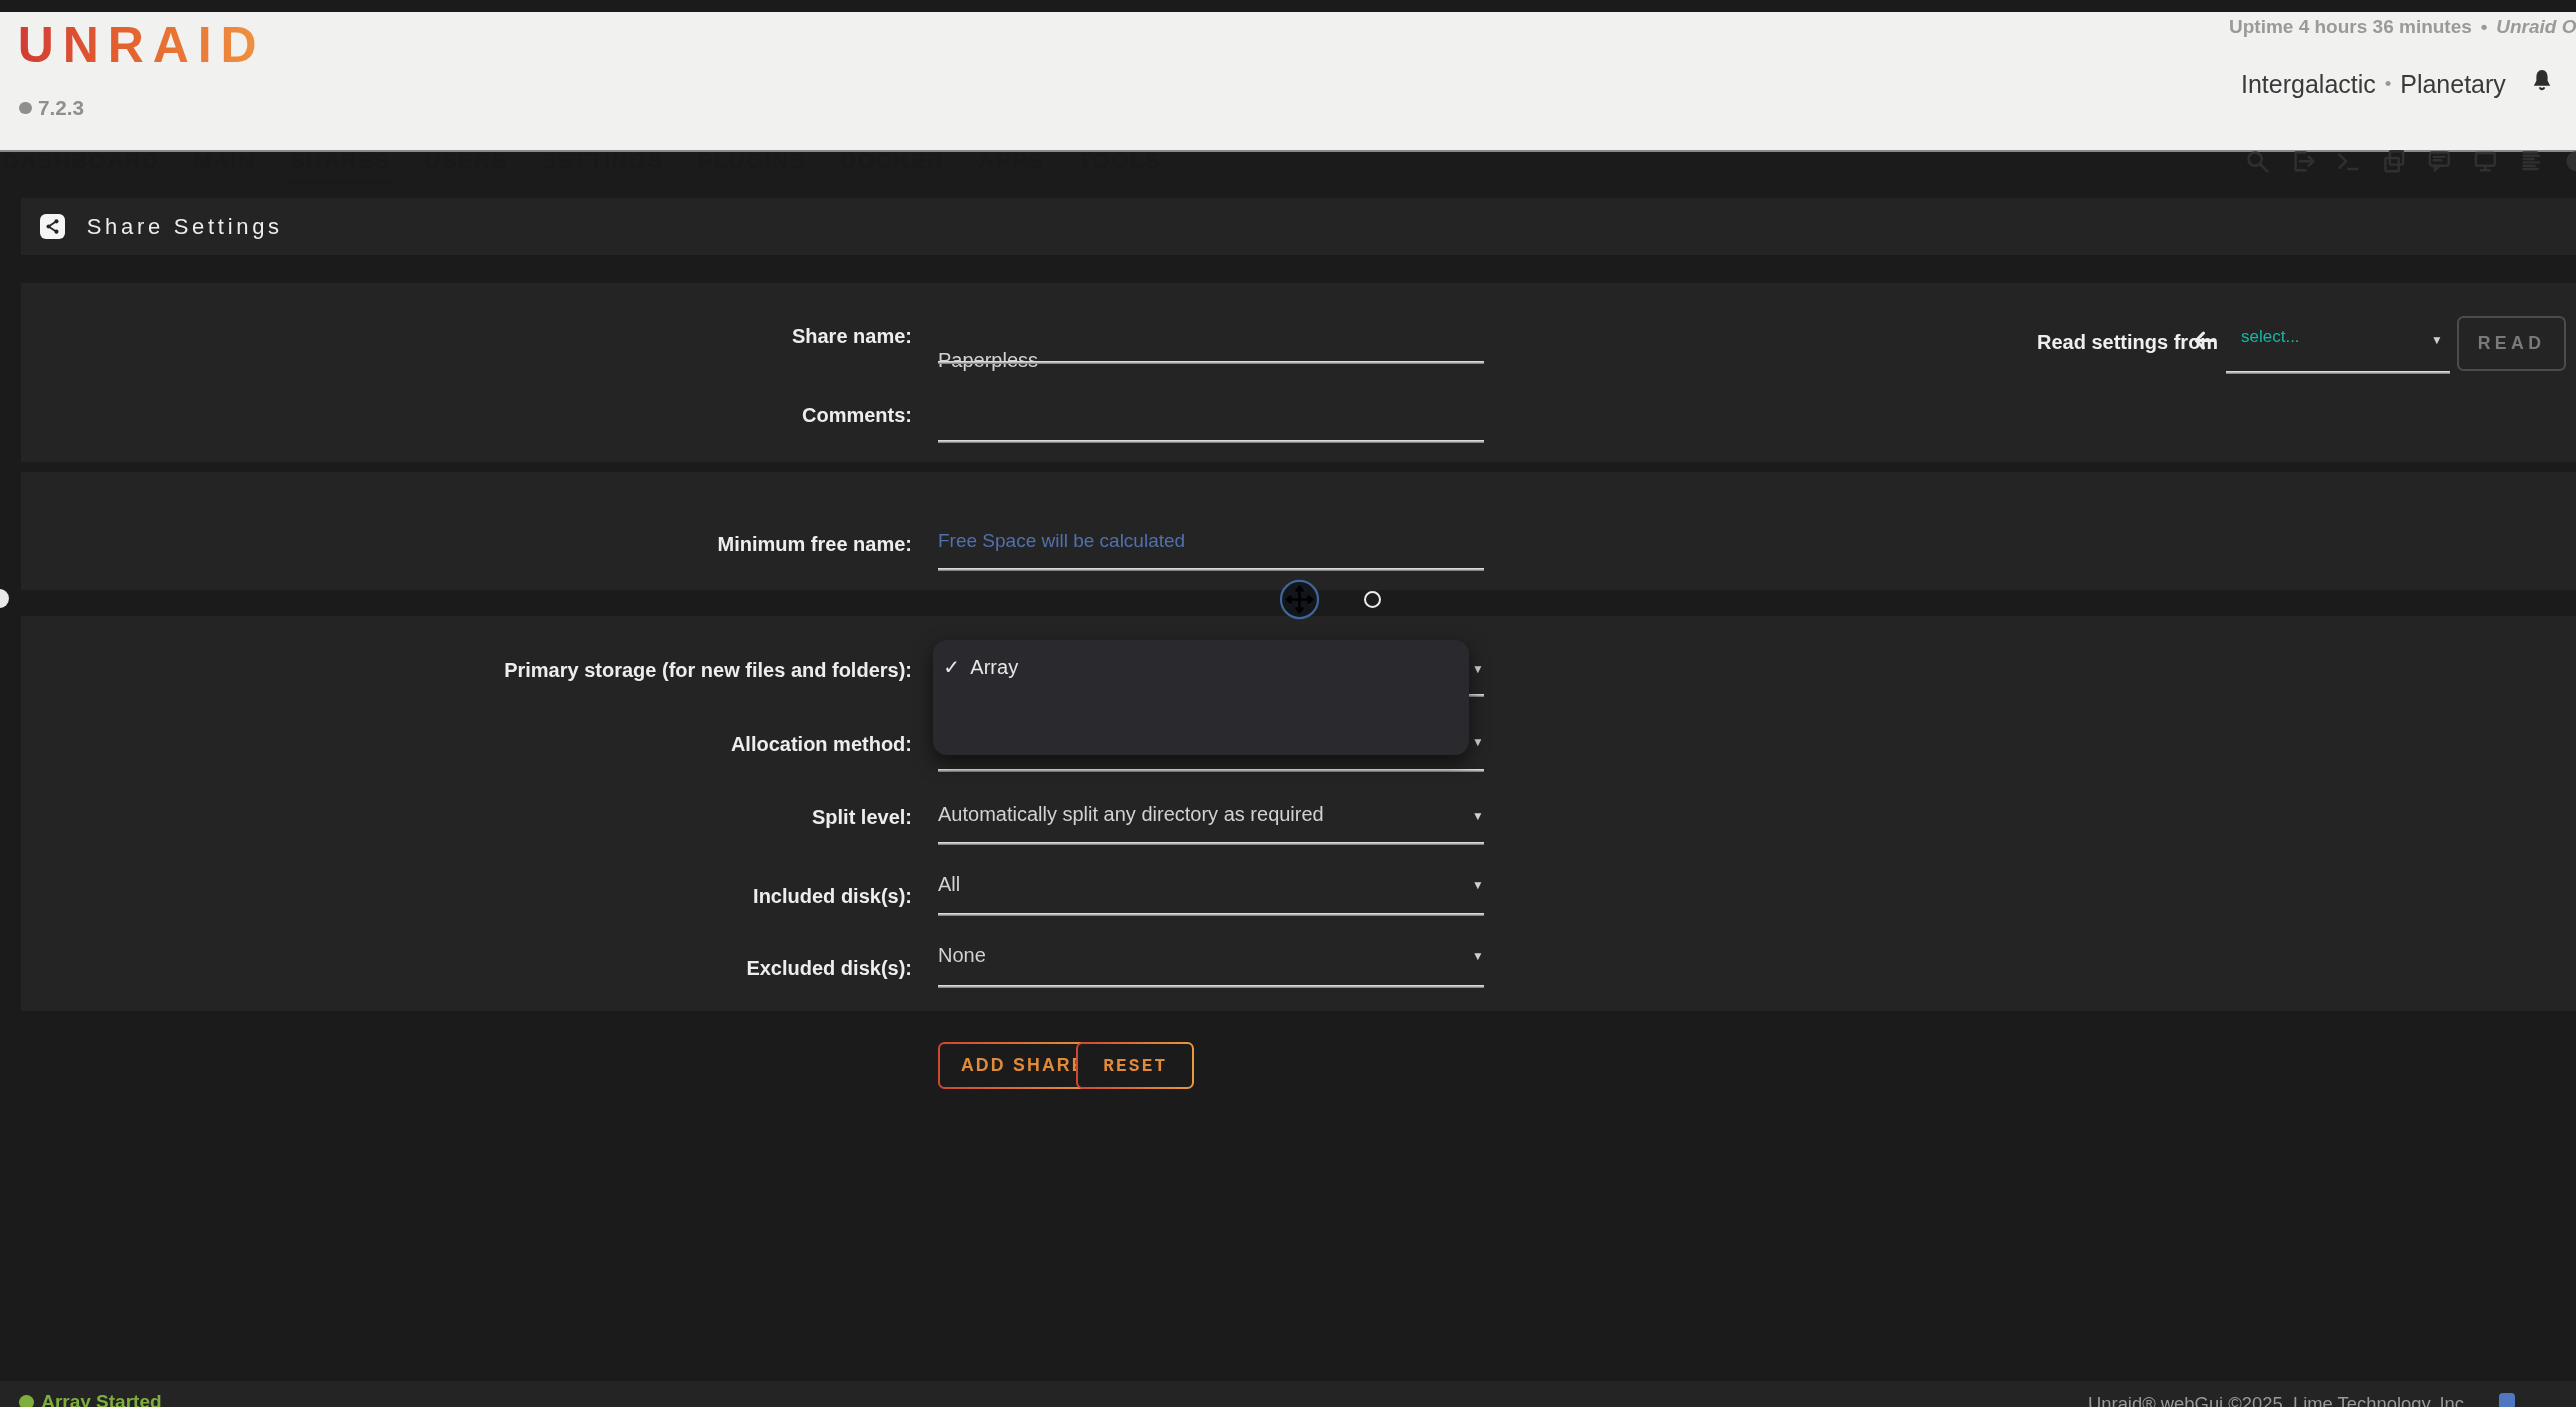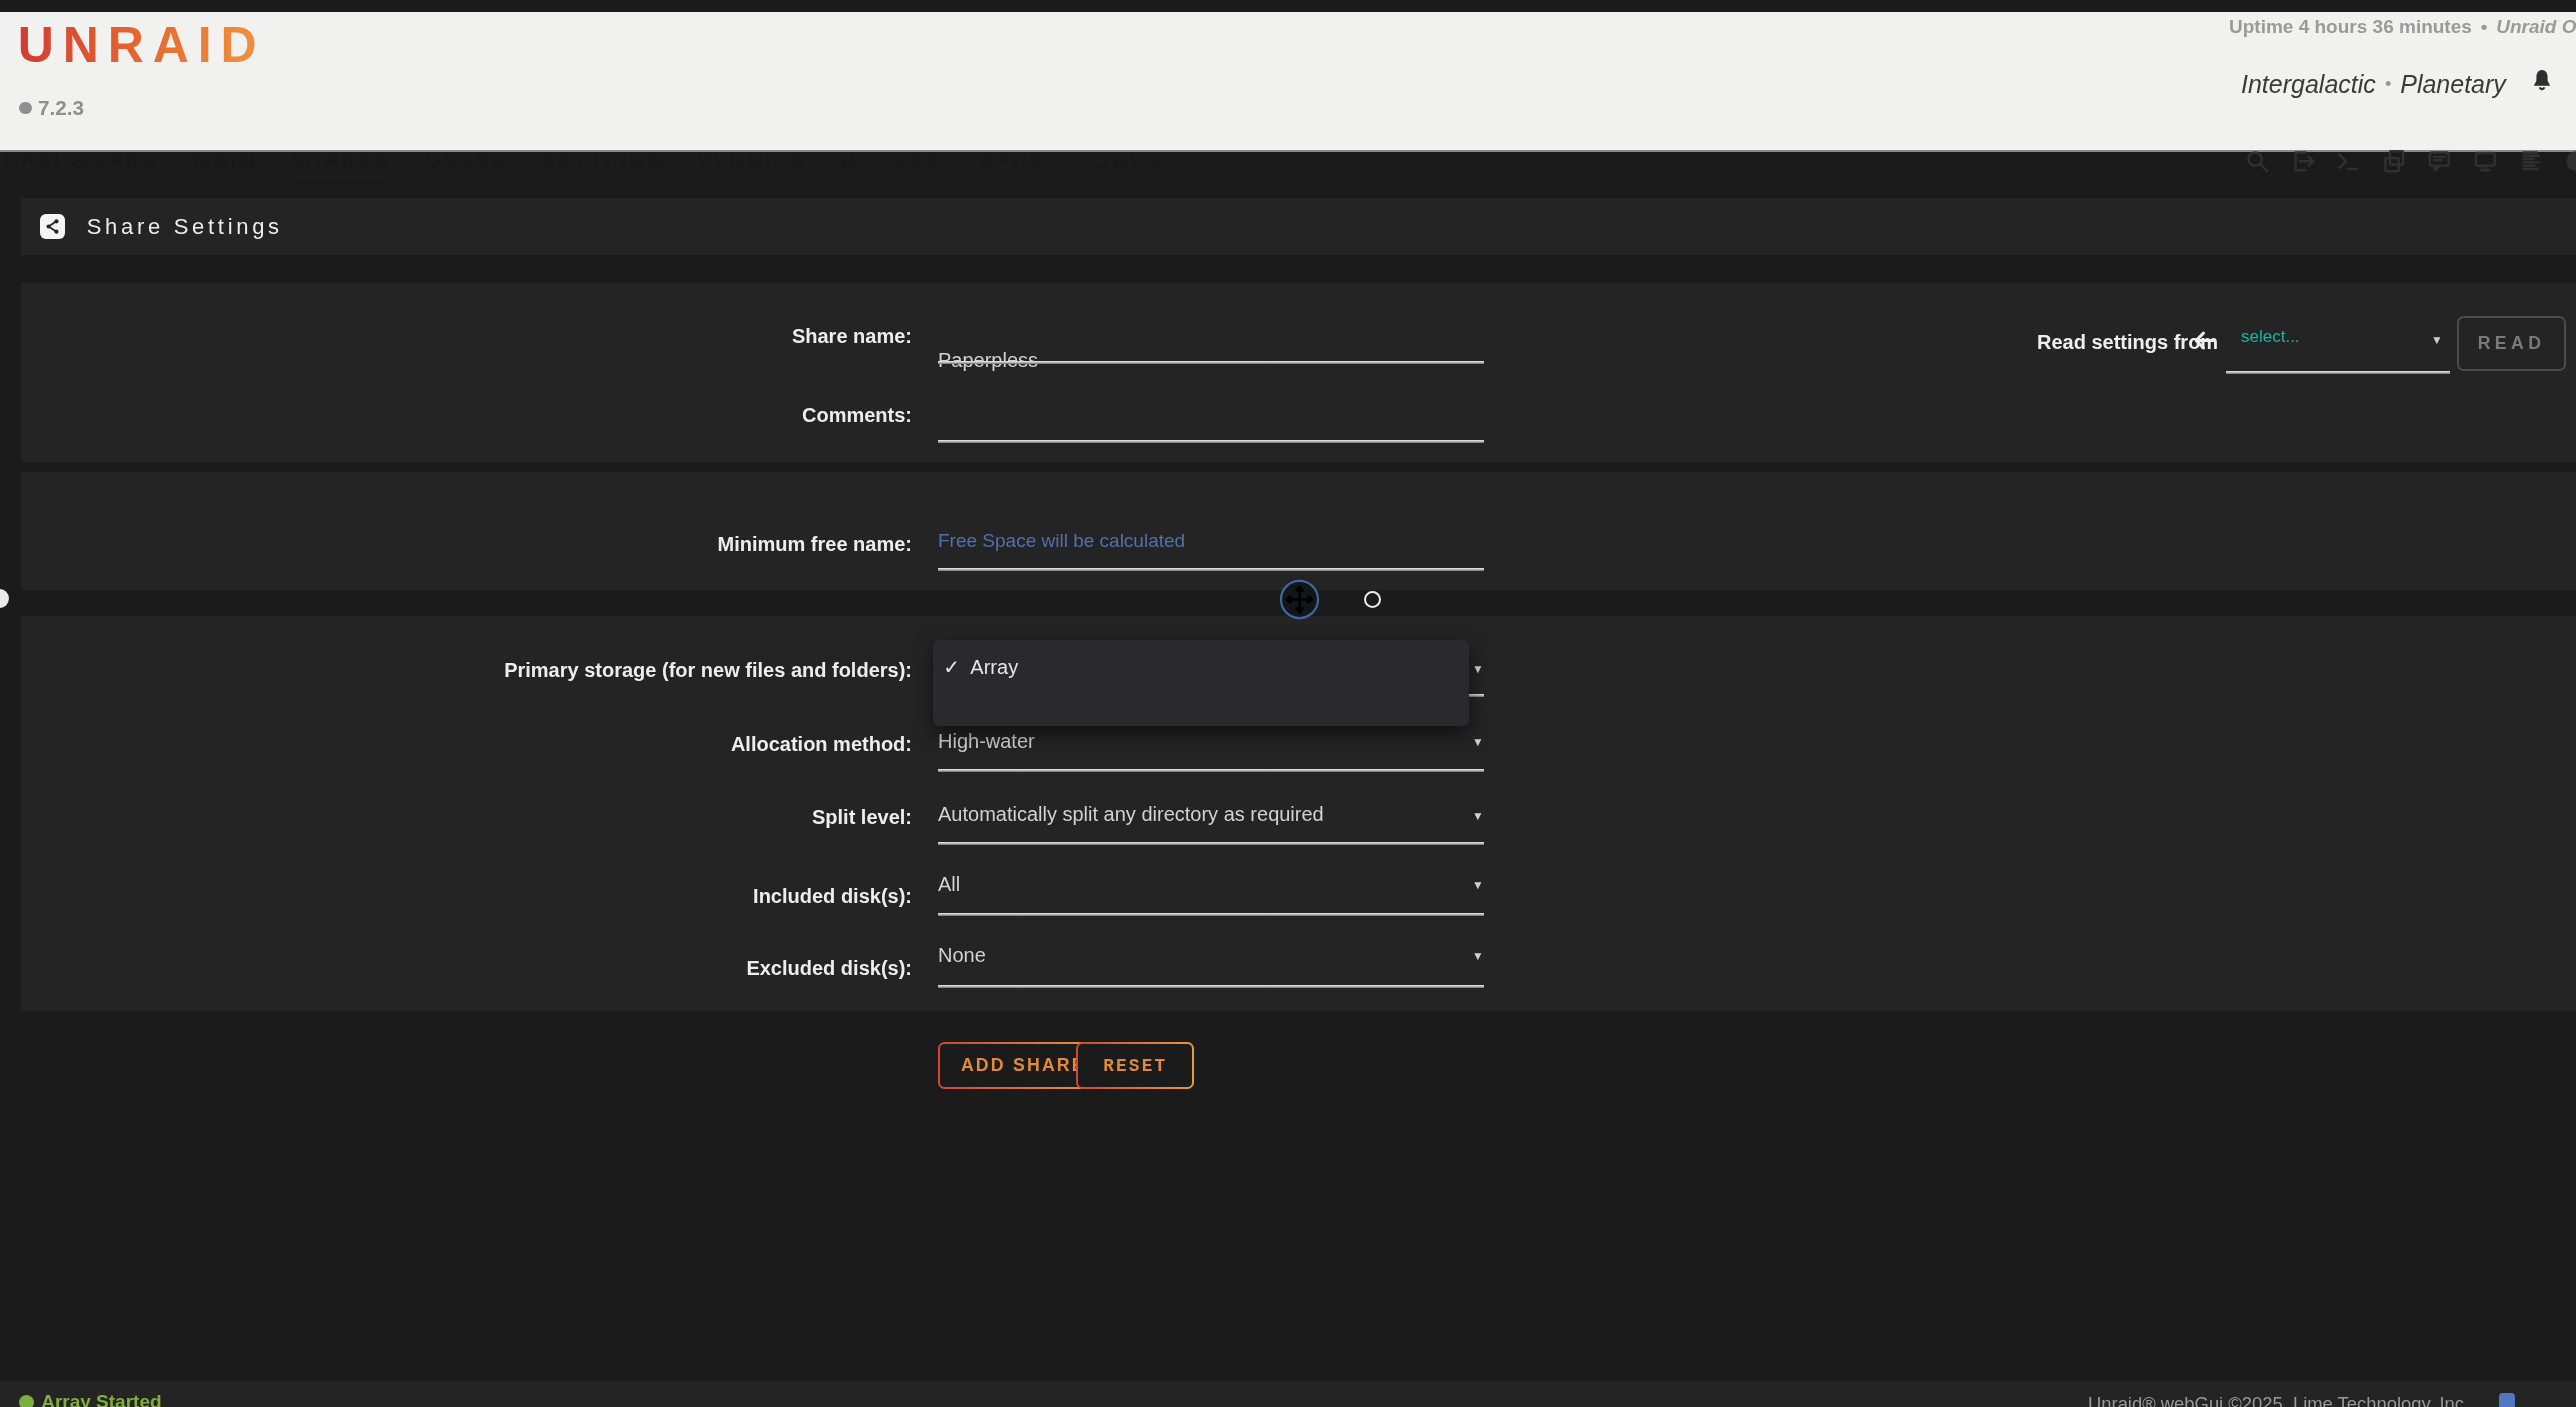--- a/index.html
+++ b/index.html
@@ -25,21 +25,21 @@
   .version-dot { width:12.5px; height:12.5px; border-radius:50%; background:#8f8f8f; display:inline-block; }
   .version-text { margin-left:6.6px; font-size:20.7px; font-weight:700; color:#8f8f8f; }
   .uptime-line {
     position:absolute; left:2229px; top:3.7px; white-space:nowrap;
     font-size:19px; font-weight:600; color:#9a9a9a;
   }
   .uptime-line .os { font-style:italic; }
   .sep { color:#9a9a9a; padding:0 8.9px; }
   .server-line {
     position:absolute; left:2241px; top:55px; white-space:nowrap;
-    font-size:25px; color:#3a3a3a; display:flex; align-items:center;font-style:italic;
+    font-size:25px; color:#3a3a3a; display:flex; align-items:center;
   }
   .server-line .sep { font-size:19px; }
   .icon-bell { margin-left:22px; }
   
   .nav { position:absolute; left:3px; top:136px; display:flex; gap:34px; }
   .nav-item {
     font-size:22px; font-weight:700; letter-spacing:1.5px; color:#191919;
     padding-bottom:5.9px; cursor:pointer;
   }
   .nav-item.active { border-bottom:4.4px solid #191919; }
@@ -77,22 +77,22 @@
   .read-arrow svg { width:25px; height:25px; stroke:#ececec; fill:none; stroke-width:3; stroke-linecap:round; stroke-linejoin:round; }
   .read-select-value { position:absolute; left:2241px; top:327px; font-size:17px; color:#14b8a6; }
   .read-btn {
     position:absolute; left:2457px; top:316px; width:109px; height:55px;
     border:2.2px solid #4c4c4c; border-radius:6.6px;
     display:flex; align-items:center; justify-content:center;
     font-size:17.7px; font-weight:700; letter-spacing:4.4px; color:#7a7a7a; cursor:pointer;
   }
   
   .dd-panel {
-    position:absolute; left:933px; top:640px; width:536px; height:86px;
-    background:#2a2a2e; border-radius:6px; box-shadow:0 7.4px 19px rgba(0,0,0,.55);
+    position:absolute; left:933px; top:640px; width:536px; height:115px;
+    background:#2a2a2e; border-radius:14px; box-shadow:0 7.4px 19px rgba(0,0,0,.55);
     z-index:5;
   }
   .dd-row-checked { position:absolute; left:10.3px; top:14.8px; font-size:20px; color:#e6e6e6; white-space:nowrap; }
   .dd-check { display:inline-block; margin-right:10.3px; }
   .dd-row-highlight {
     position:absolute; left:5.2px; top:47px; width:525px; height:32px;
     background:#3b69c7; border-radius:3.7px; color:#ffffff;
     font-size:20px; line-height:32px; padding-left:28px; cursor:pointer;
   }
   

